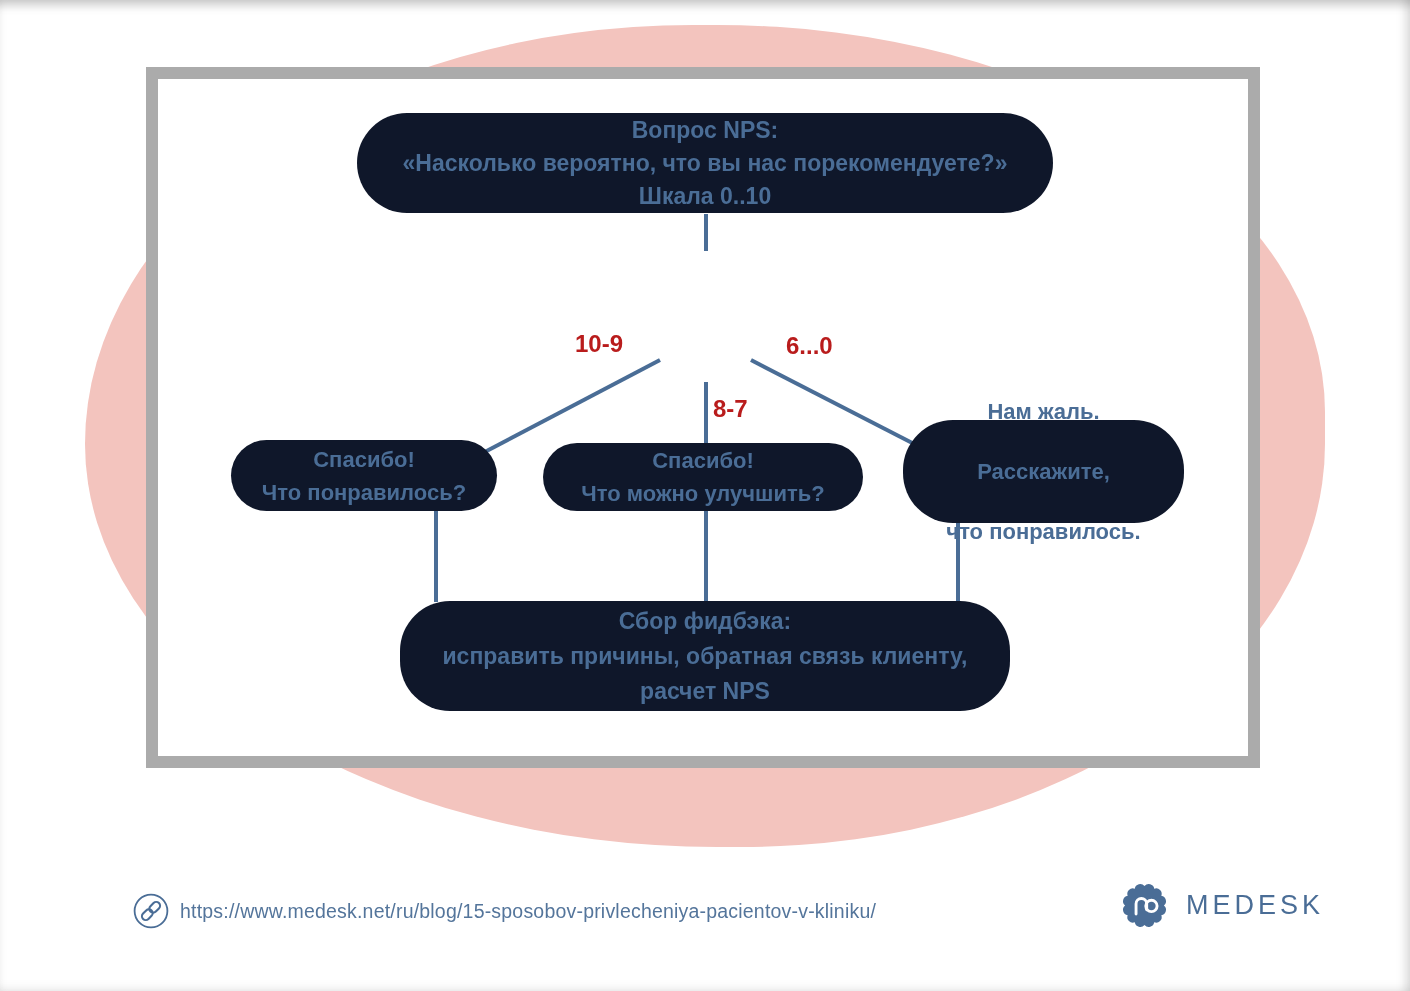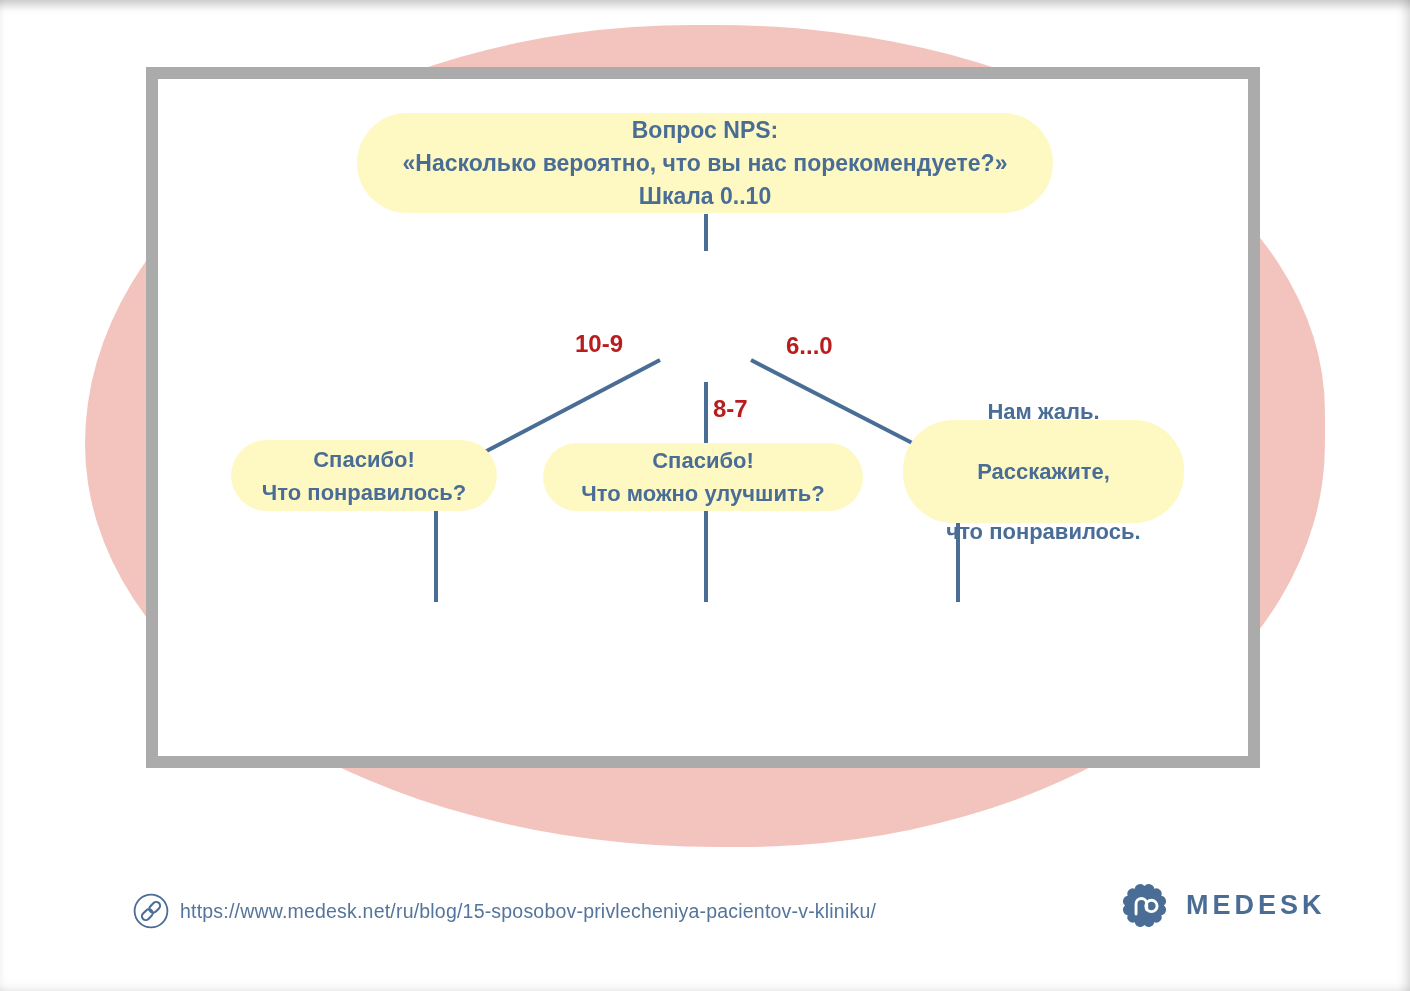--- a/index.html
+++ b/index.html
@@ -25,21 +25,21 @@
     z-index:1;
   }
   .card{
     position:absolute;left:146px;top:67px;width:1114px;height:701px;
     box-sizing:border-box;background:#ffffff;border:12px solid #ababab;
     z-index:2;
   }
   .lines-svg{position:absolute;left:0;top:0;width:1410px;height:991px;z-index:3;pointer-events:none;}
   .lines-svg line{stroke:#4a6d96;stroke-width:4;}
   .node{
-    position:absolute;z-index:4;background:#fef9c3;color:#4a6d96;
+    position:absolute;z-index:4;background:#0f172a;color:#4a6d96;
     display:flex;flex-direction:column;align-items:center;justify-content:center;
     text-align:center;font-weight:700;
   }
   .node span{display:block;}
   .node-question{left:357px;top:113px;width:696px;height:100px;border-radius:50px;font-size:23px;line-height:33px;}
   .node-circle{left:639px;top:250px;width:133px;height:133px;border-radius:50%;background:#d2e8cf;font-size:26px;}
   .node-promoter{left:231px;top:440px;width:266px;height:71px;border-radius:36px;font-size:22px;line-height:33px;}
   .node-passive{left:543px;top:443px;width:320px;height:68px;border-radius:35px;font-size:22px;line-height:33px;}
   .node-detractor{left:903px;top:420px;width:281px;height:103px;border-radius:50px;font-size:22px;line-height:32px;gap:28px;}
   .node-feedback{left:400px;top:601px;width:610px;height:110px;border-radius:50px;font-size:23px;line-height:35px;}
@@ -51,21 +51,21 @@
   .edge-label-detractors{left:786px;top:332px;}
   .footer-link{
     position:absolute;left:133px;top:893px;height:36px;display:flex;align-items:center;z-index:4;
   }
   .link-badge{width:36px;height:36px;flex:0 0 auto;}
   .url-text{margin-left:11px;color:#54759b;font-size:19.5px;letter-spacing:.2px;}
   .brand{
     position:absolute;left:1120px;top:880px;height:50px;display:flex;align-items:center;z-index:4;
   }
   .brand-badge{width:49px;height:49px;flex:0 0 auto;}
-  .brand-name{margin-left:17px;color:#4a6d96;font-weight:700;font-size:27px;letter-spacing:4px;}
+  .brand-name{margin-left:17px;color:#4a6d96;font-weight:400;font-size:27px;letter-spacing:4px;}
 </style>
 </head>
 <body>
 
 <div class="page">
 
   <div class="blob"></div>
 
   <div class="card"></div>
 
@@ -99,20 +99,25 @@
     <span>Спасибо!</span>
     <span>Что можно улучшить?</span>
   </div>
 
   <div class="node node-detractor">
     <span>Нам жаль.</span>
     <span>Расскажите,</span>
     <span>что понравилось.</span>
   </div>
 
+  <div class="node node-feedback">
+    <span>Сбор фидбэка:</span>
+    <span>исправить причины, обратная связь клиенту,</span>
+    <span>расчет NPS</span>
+  </div>
 
   <div class="footer-link">
     <svg class="link-badge" viewBox="0 0 36 36" fill="none">
       <circle cx="18" cy="18" r="16.4" stroke="#4a6d96" stroke-width="1.8"></circle>
       <g transform="rotate(-45 18 18)" stroke="#4a6d96" stroke-width="2.1">
         <rect x="6.8" y="14.2" width="12" height="7.6" rx="3.8"></rect>
         <rect x="17.2" y="14.2" width="12" height="7.6" rx="3.8"></rect>
       </g>
     </svg>
     <span class="url-text">https://www.medesk.net/ru/blog/15-sposobov-privlecheniya-pacientov-v-kliniku/</span>

